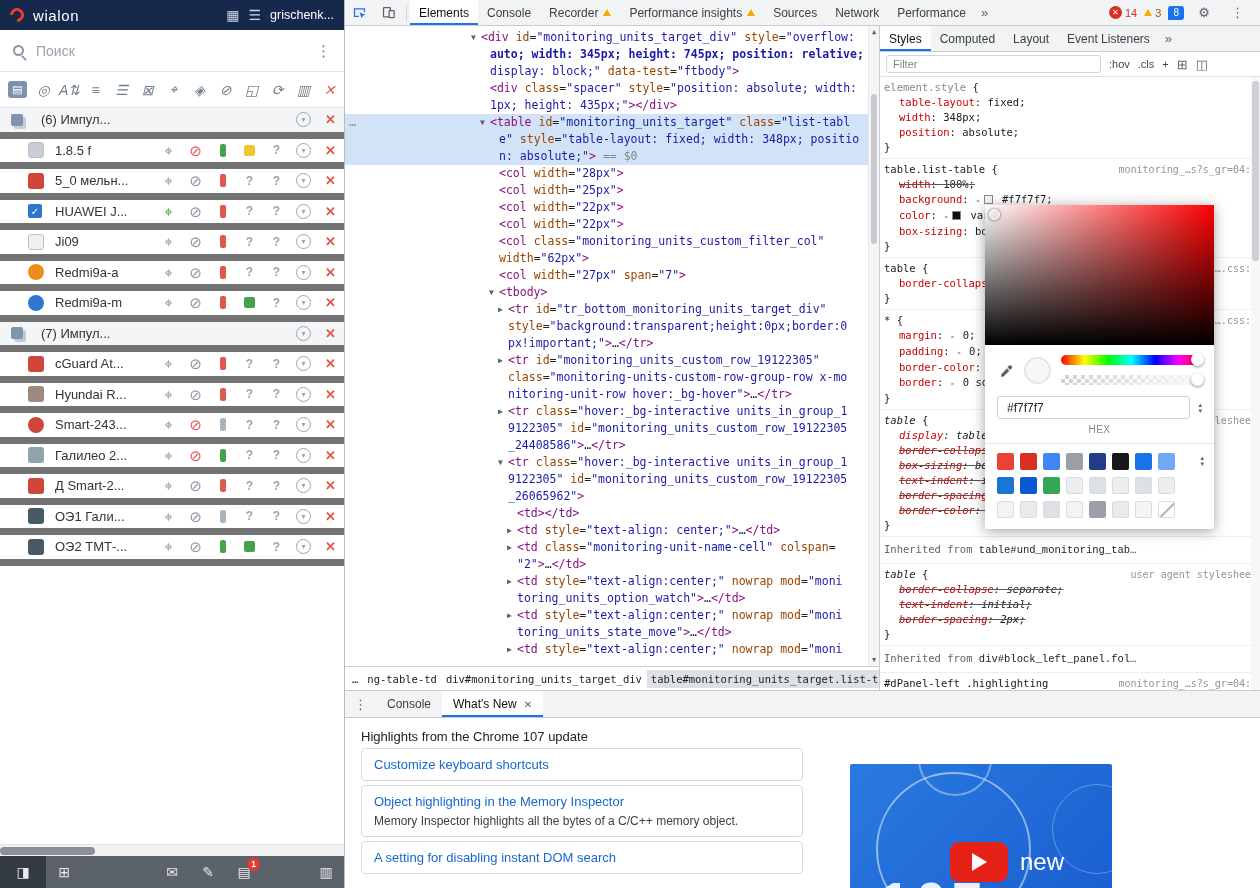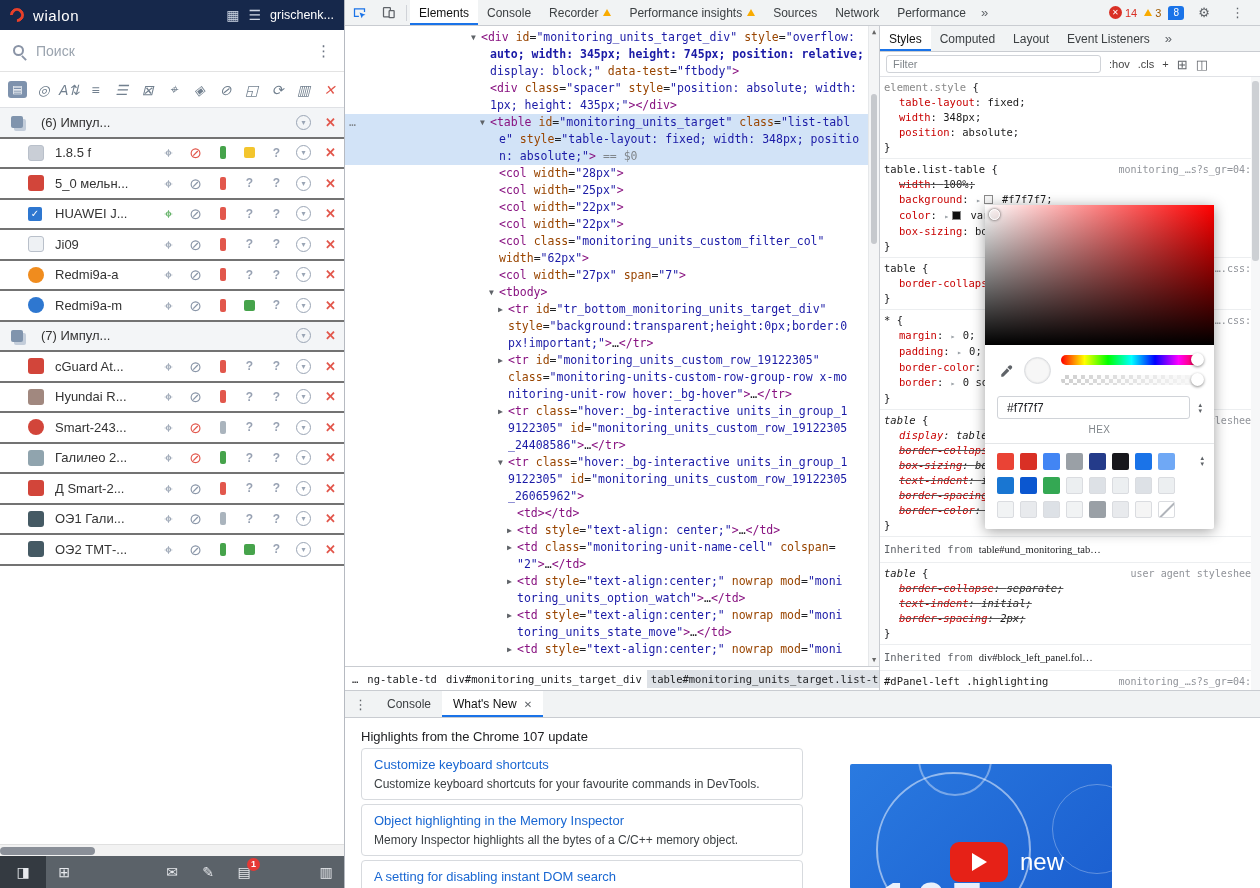--- a/index.html
+++ b/index.html
@@ -18,21 +18,21 @@
 .w-search{height:42px;display:flex;align-items:center;padding:0 13px;border-bottom:1px solid #e3e3e3;flex:none}
 .mag{width:11px;height:11px;border:2px solid #8a94a6;border-radius:50%;position:relative;display:inline-block;flex:none}
 .mag::after{content:"";position:absolute;width:2px;height:6px;background:#8a94a6;transform:rotate(-45deg);left:8px;top:8px}
 .w-search .ph{color:#9aa3ae;font-size:14px;margin-left:12px;flex:1}
 .w-search .wh-ic{color:#6b7482;font-size:15px}
 .w-toolbar{height:36px;display:flex;align-items:center;padding:0 5px;border-bottom:1px solid #dfe1e5;flex:none;gap:1px}
 .tb{width:25px;height:24px;display:flex;align-items:center;justify-content:center;color:#72808f;font-size:14px;cursor:pointer;flex:none}
 .tb.filled{color:#fff}
 .tb.filled i{background:#7e92ad;border-radius:3px;width:19px;height:17px;display:flex;align-items:center;justify-content:center;font-style:normal;font-size:11px}
 #unit-list{flex:none;display:flex;flex-direction:column}
-.row{height:30.5px;display:flex;align-items:center;border-bottom:2px solid #737373;padding-left:28px;flex:none;background:#fff}
+.row{height:30.5px;display:flex;align-items:center;border-bottom:7px solid #737373;padding-left:28px;flex:none;background:#fff}
 .row.group{background:#f3f5f7;padding-left:11px}
 .g-ico{width:12px;height:12px;background:#8094ad;border-radius:2px;box-shadow:3px 3px 0 #c3cdda;margin-right:18px;flex:none}
 .dev{width:16px;height:16px;border-radius:3px;margin-right:11px;flex:none}
 .dev.ci{border-radius:50%}
 .dev.br{border:1px solid #b9c0ca}
 .chk{width:14px;height:14px;background:#2e77d0;border-radius:2px;color:#fff;font-size:10px;display:flex;align-items:center;justify-content:center;margin-right:13px;flex:none}
 .uname{flex:1;min-width:0;font-size:13px;color:#333;white-space:nowrap;overflow:hidden}
 .cell{width:27px;flex:none;display:flex;align-items:center;justify-content:center;height:100%}
 .ic{font-style:normal;font-size:15px;line-height:1}
 .bars{width:6px;height:13px;border-radius:2px}
@@ -95,21 +95,21 @@
 .selr{color:#1a1a1a}
 .elsel{color:#888}
 .it{font-style:italic}
 .prop{padding-left:15px;white-space:nowrap}
 .pn{color:#c80000}
 .pv{color:#1a1a1a}
 .struck{text-decoration:line-through;text-decoration-color:#555}
 .parr{color:#9aa0a6;font-size:8px;margin:0 1px}
 .swatch{display:inline-block;width:9px;height:9px;border:1px solid #8a8a8a;vertical-align:-1px;margin:0 3px 0 2px}
 .inh{padding:5px 4px;color:#5f6368;border-bottom:1px solid #eceef0;white-space:nowrap;overflow:hidden}
-.inh code{color:#202124;font-family:Liberation Serif, serif}
+.inh code{color:#202124;font-family:Liberation Mono, monospace}
 .vtrack2{position:absolute;right:0;top:0;bottom:0;width:9px;background:#f6f7f8}
 .vthumb2{position:absolute;right:1px;top:4px;width:7px;height:180px;background:#cdd0d4;border-radius:3px}
 
 
 #picker{position:absolute;left:985px;top:205px;width:229px;background:#fff;border-radius:2px;box-shadow:0 2px 14px rgba(0,0,0,.38);z-index:40}
 .pk-grad{height:140px;background:linear-gradient(to bottom,rgba(0,0,0,0),#000),linear-gradient(to right,#fff,#f00);position:relative}
 .pk-cursor{position:absolute;left:4px;top:4px;width:11px;height:11px;border:1.5px solid #fff;border-radius:50%;box-shadow:0 0 3px rgba(0,0,0,.7)}
 .pk-ctl{display:flex;align-items:center;padding:10px 12px 2px;gap:10px}
 .pk-eye{width:17px;height:17px;flex:none;cursor:pointer}
 .pk-swatch{width:27px;height:27px;border-radius:50%;background:#f7f7f7;border:1px solid #dadce0;box-shadow:inset 0 0 2px rgba(0,0,0,.15);flex:none}
@@ -777,21 +777,20 @@
           <span class="dr-tab on">
             <span>What's New</span>
             <span class="dr-close">✕</span>
           </span>
         </div>
       <div class="dr-body">
         <div class="dr-h">Highlights from the Chrome 107 update</div>
         <div id="wn-cards">
             <div class="wn-card">
               <div class="wn-title">Customize keyboard shortcuts</div>
-              <div class="wn-desc">Customize keyboard shortcuts for your favourite commands in DevTools.</div>
             </div>
             <div class="wn-card">
               <div class="wn-title">Object highlighting in the Memory Inspector</div>
               <div class="wn-desc">Memory Inspector highlights all the bytes of a C/C++ memory object.</div>
             </div>
             <div class="wn-card">
               <div class="wn-title">A setting for disabling instant DOM search</div>
             </div>
           </div>
         <div class="promo">

